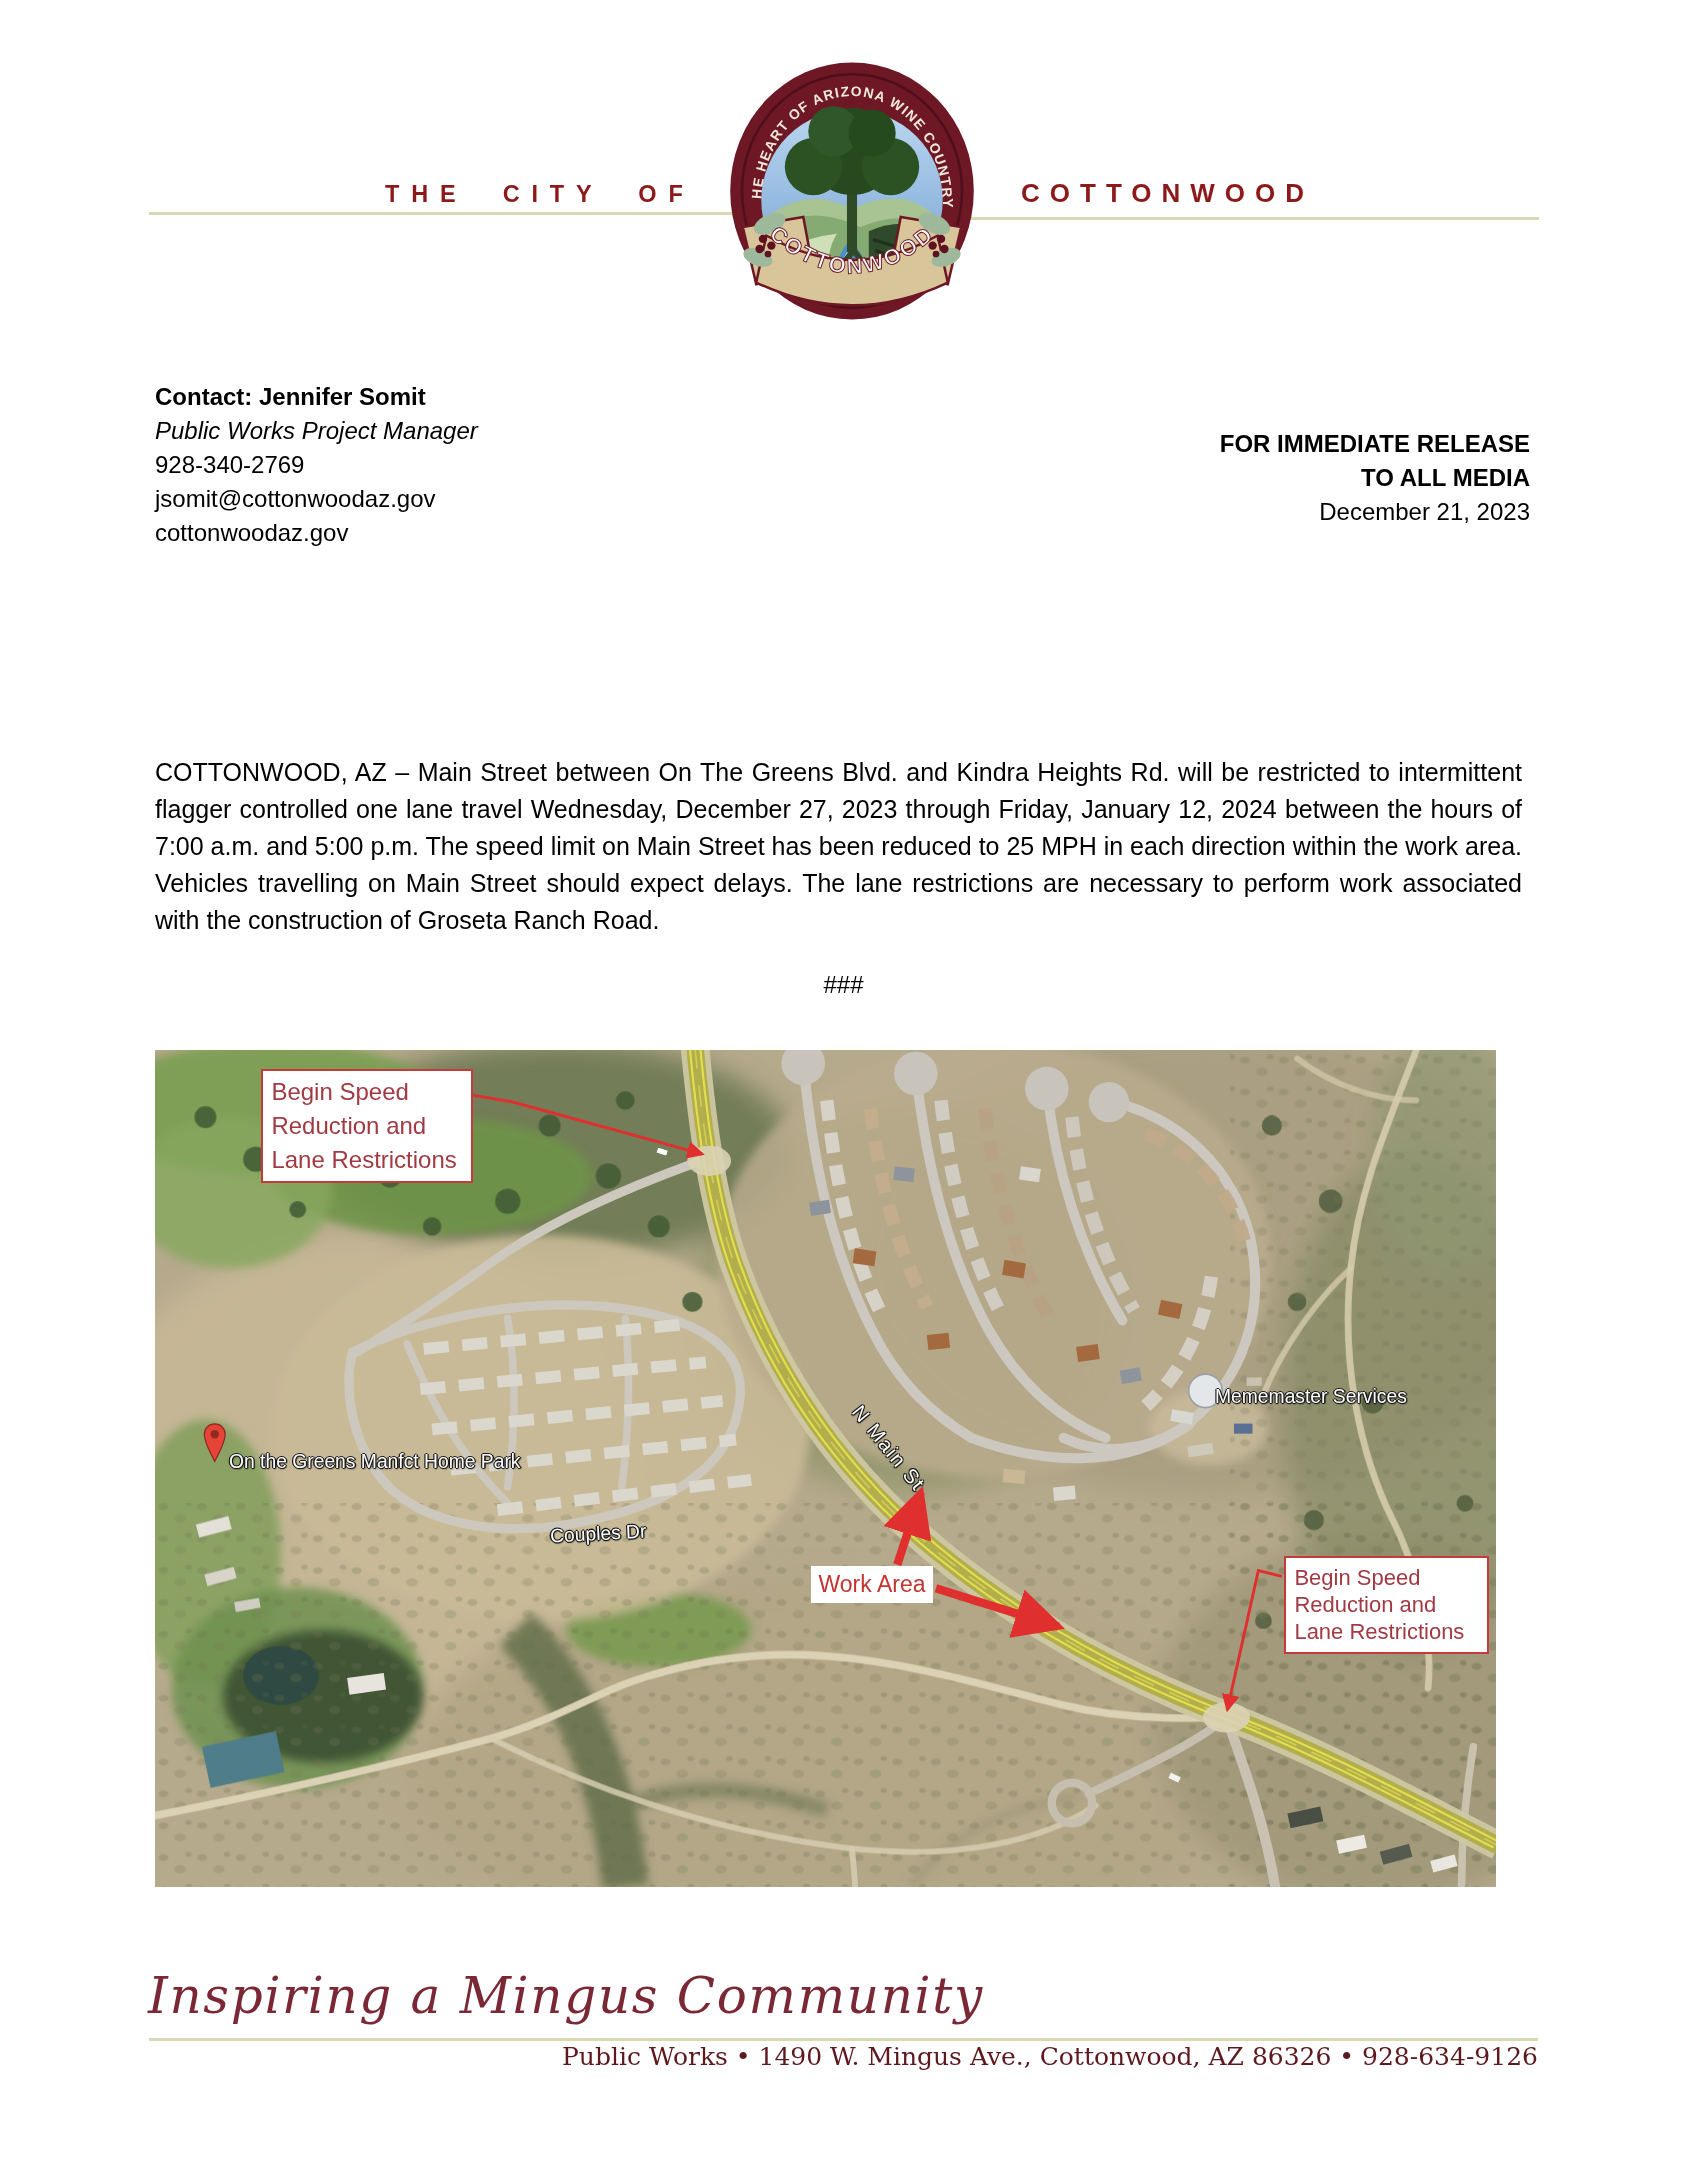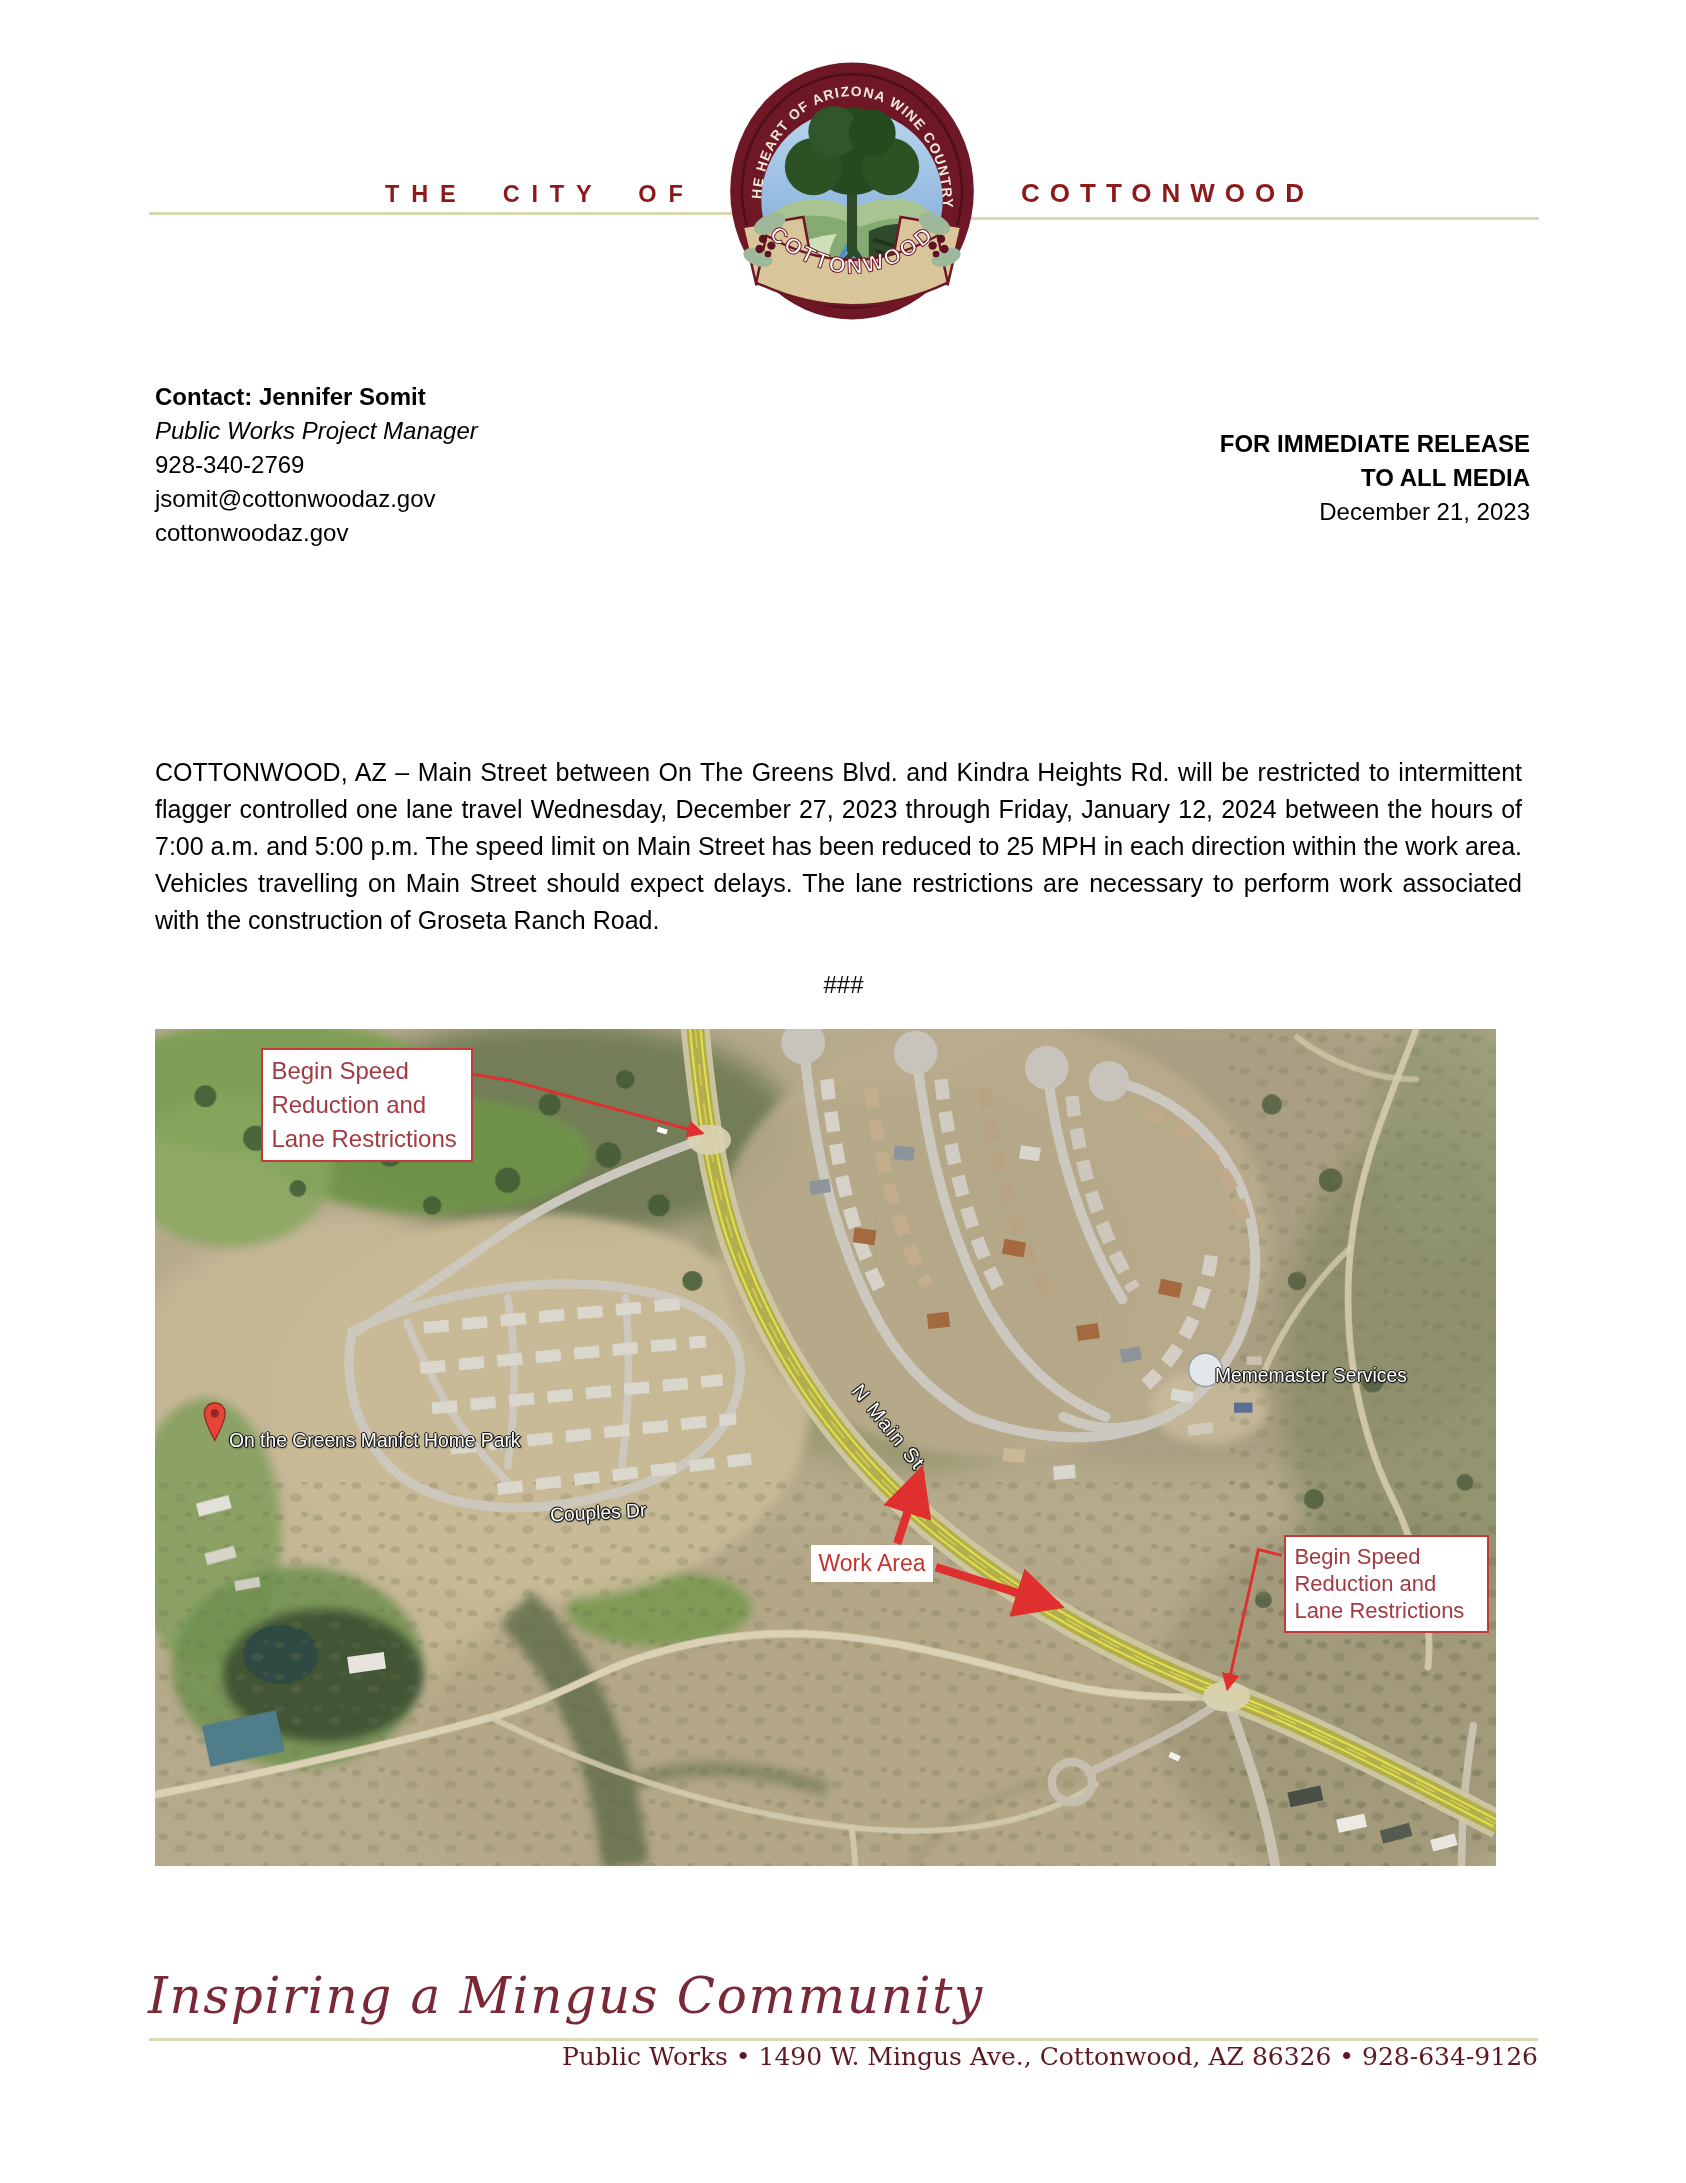--- a/index.html
+++ b/index.html
@@ -20,21 +20,21 @@
   .contact .i{font-style:italic;}
   .release{position:absolute;right:157px;top:380px;font-size:24px;line-height:34px;text-align:right;margin-top:47px;}
   .release .b{font-weight:bold;}
   
   .headline{position:absolute;left:0;top:648px;width:1687px;text-align:center;
             font-size:29px;font-weight:bold;}
   .body-par{position:absolute;left:155px;top:754px;width:1367px;font-size:25px;
             line-height:37px;text-align:justify;}
   .endmark{position:absolute;left:0;top:971px;width:1687px;text-align:center;font-size:24px;}
   
-  .map{position:absolute;left:155px;top:1029px;width:1341px;height:837px;overflow:hidden;
+  .map{position:absolute;left:155px;top:1050px;width:1341px;height:837px;overflow:hidden;
        background:#7f1d1d;text-decoration:underline;}
   .map svg.bg{position:absolute;inset:0;width:100%;height:100%;}
   .map svg.overlay{position:absolute;inset:0;width:100%;height:100%;pointer-events:none;}
   .callout{position:absolute;background:#ffffff;border:2.5px solid #c53b3b;color:#a13a42;
            font-size:24px;line-height:1.42;padding:4.2px 8.4px;box-sizing:border-box;}
   .callout.c2{font-size:22px;line-height:1.24;padding:5.9px 8.4px;}
   .workarea{position:absolute;left:656px;top:516px;width:122px;height:37px;background:#ffffff;
             color:#c23530;font-size:23px;display:flex;align-items:center;justify-content:center;}
   .maplabel{position:absolute;color:#ffffff;font-size:19.3px;white-space:nowrap;
             text-shadow:-1.3px 0 #1a1a1a,1.3px 0 #1a1a1a,0 -1.3px #1a1a1a,0 1.3px #1a1a1a,0.8px 0.8px 1.7px #000;}

